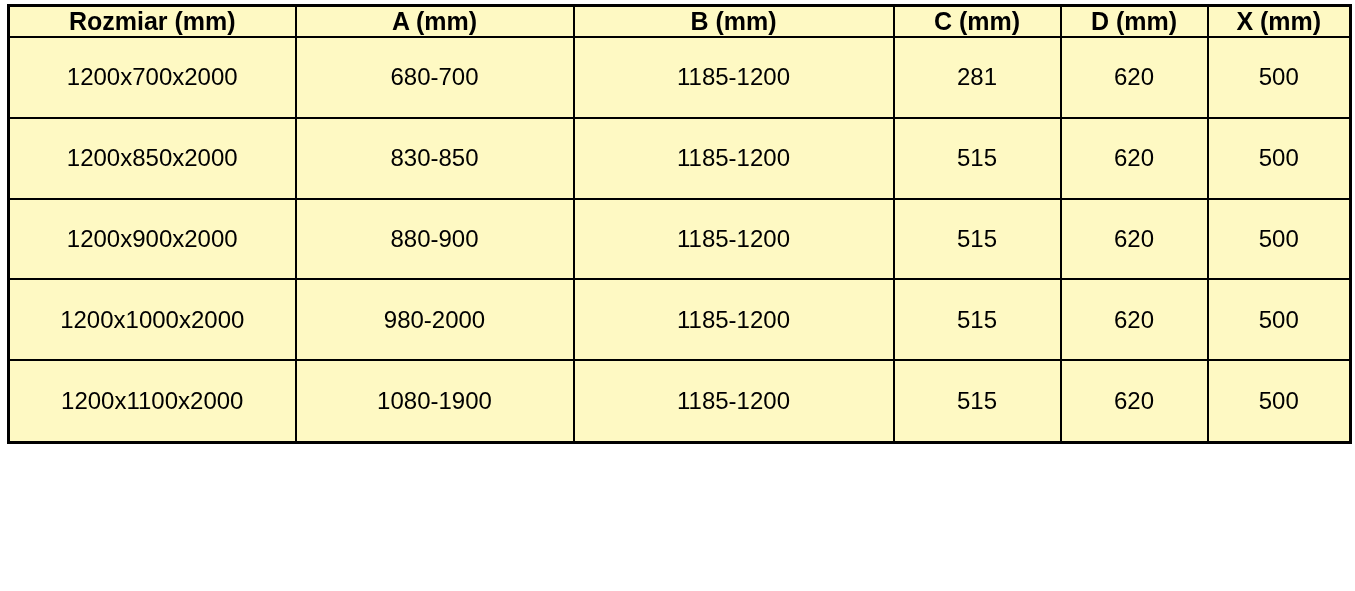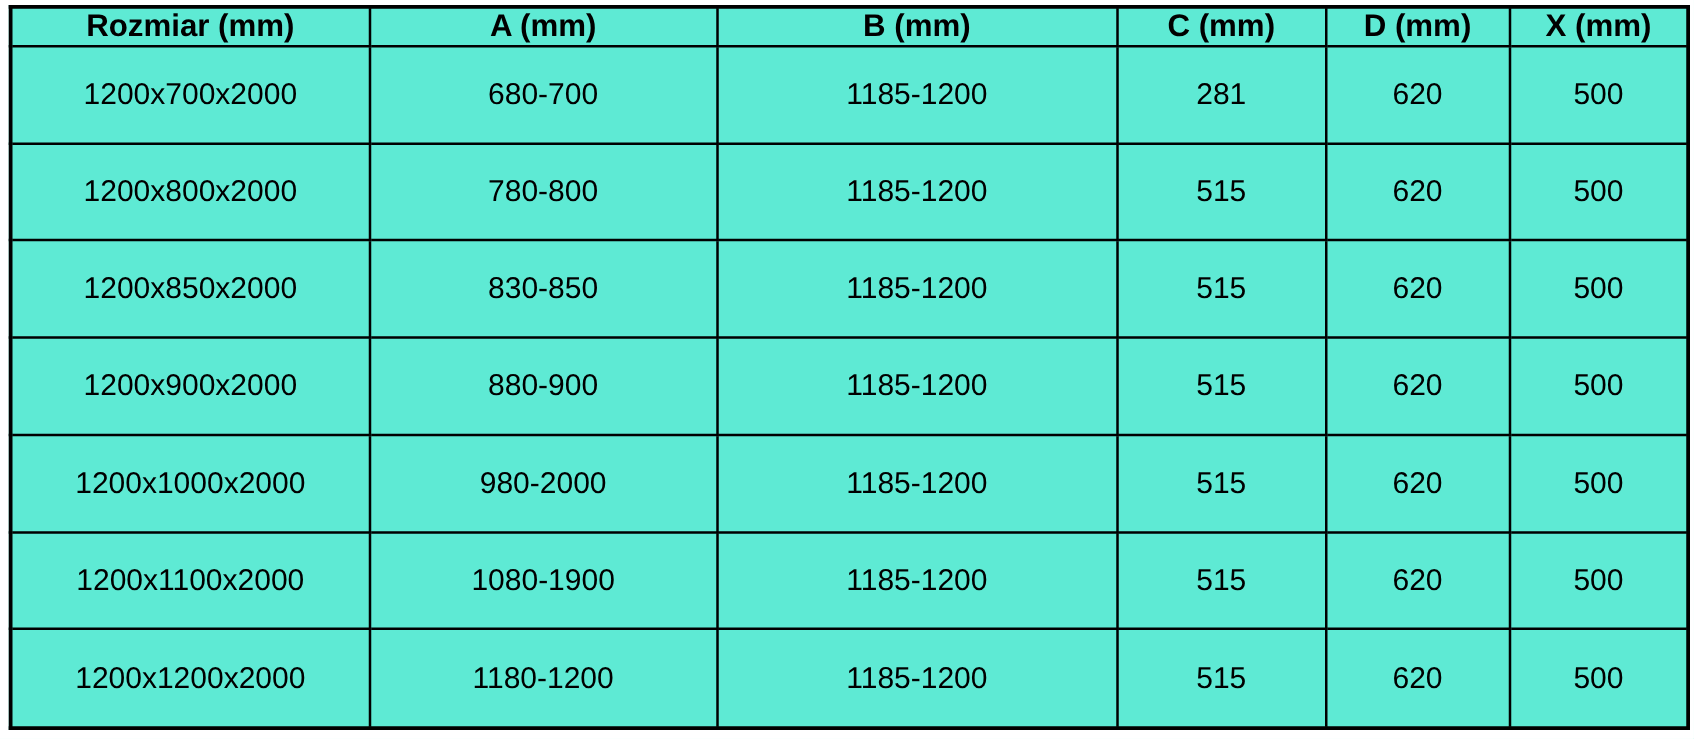--- a/index.html
+++ b/index.html
@@ -13,24 +13,24 @@
     height: 591px;
     position: relative;
     background: #ffffff;
     overflow: hidden;
   }
   table.spec-table {
     position: absolute;
     left: 7px;
     top: 4px;
     width: 1342px;
-    height: 580px;
+    height: 440px;
     border-collapse: collapse;
     table-layout: fixed;
-    background: #5eead4;
+    background: #fef9c3;
     border: 3px solid #000000;
   }
   table.spec-table th,
   table.spec-table td {
     border: 2px solid #000000;
     text-align: center;
     vertical-align: middle;
     color: #000000;
     padding: 0;
     overflow: hidden;
@@ -78,28 +78,20 @@
     <tbody id="table-body">
         <tr>
           <td>1200x700x2000</td>
           <td>680-700</td>
           <td>1185-1200</td>
           <td>281</td>
           <td>620</td>
           <td>500</td>
         </tr>
         <tr>
-          <td>1200x800x2000</td>
-          <td>780-800</td>
-          <td>1185-1200</td>
-          <td>515</td>
-          <td>620</td>
-          <td>500</td>
-        </tr>
-        <tr>
           <td>1200x850x2000</td>
           <td>830-850</td>
           <td>1185-1200</td>
           <td>515</td>
           <td>620</td>
           <td>500</td>
         </tr>
         <tr>
           <td>1200x900x2000</td>
           <td>880-900</td>
@@ -117,23 +109,15 @@
           <td>500</td>
         </tr>
         <tr>
           <td>1200x1100x2000</td>
           <td>1080-1900</td>
           <td>1185-1200</td>
           <td>515</td>
           <td>620</td>
           <td>500</td>
         </tr>
-        <tr>
-          <td>1200x1200x2000</td>
-          <td>1180-1200</td>
-          <td>1185-1200</td>
-          <td>515</td>
-          <td>620</td>
-          <td>500</td>
-        </tr>
       </tbody>
   </table>
 </div>
 
 </body></html>

